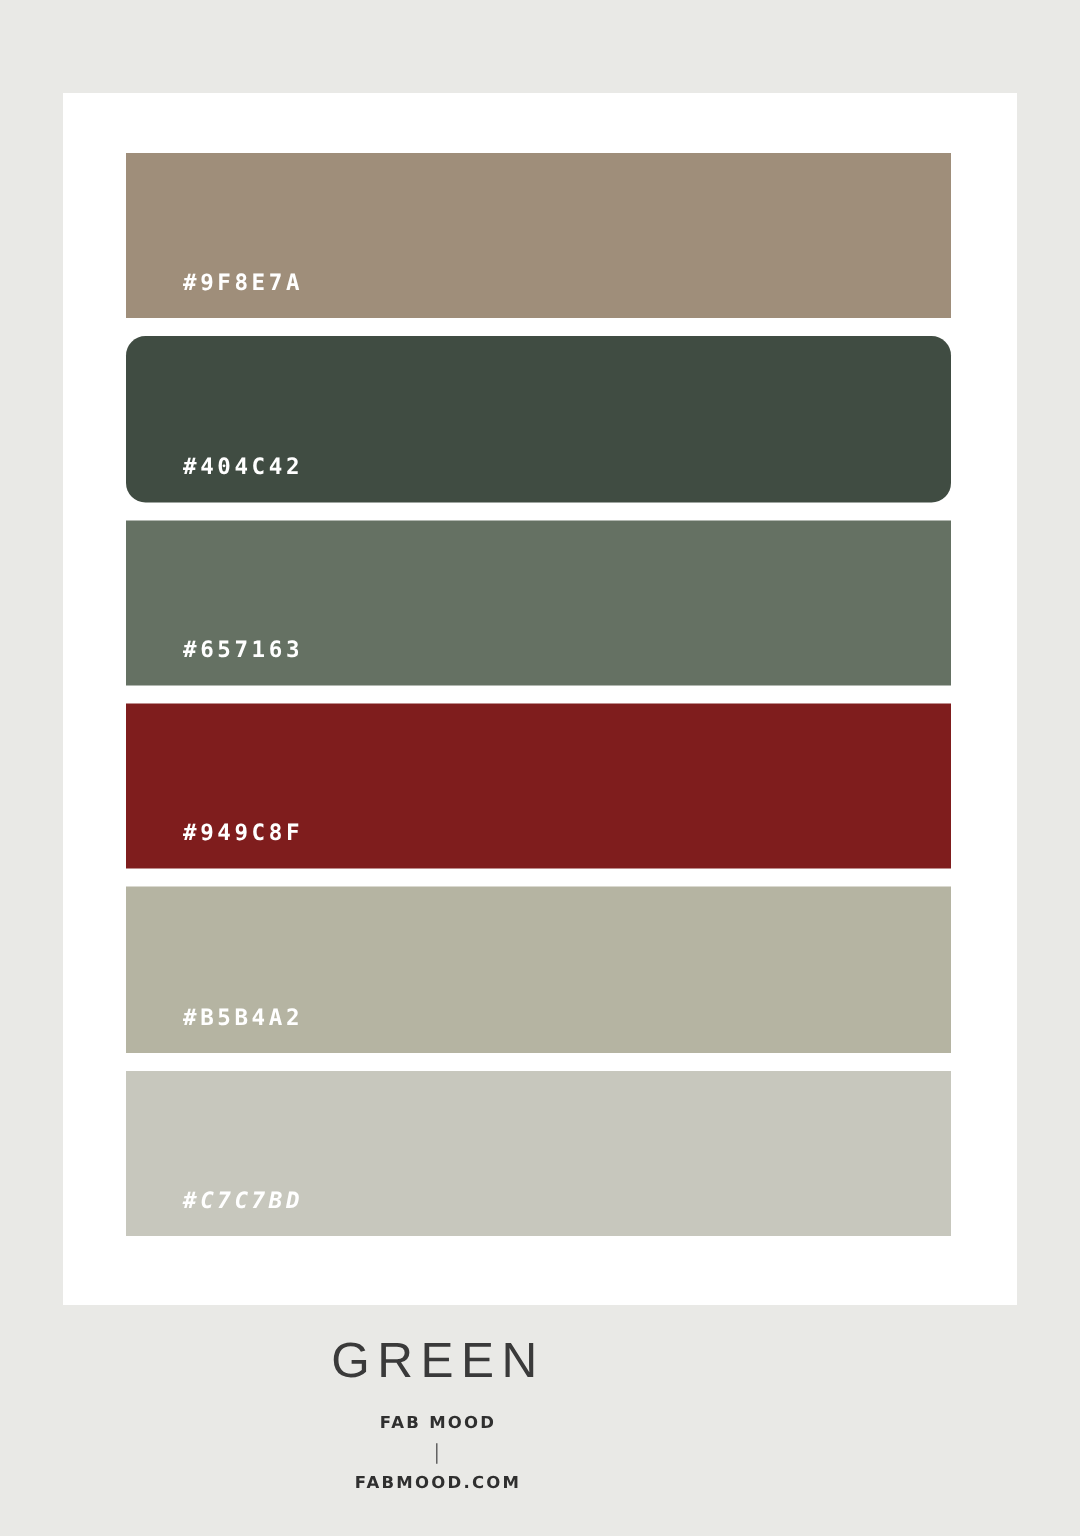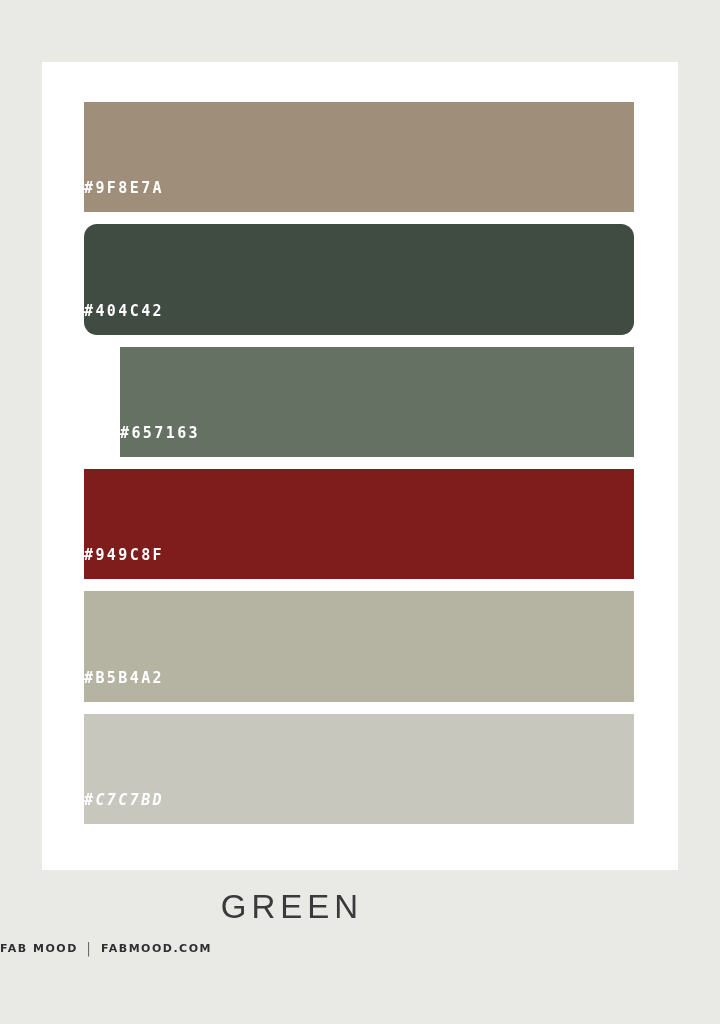--- a/index.html
+++ b/index.html
@@ -54,20 +54,21 @@
     margin-bottom: 0;
     font-style: italic;
   }
 
   .swatch-label {
     font-family: "DejaVu Sans Mono", "Liberation Mono", monospace;
     font-weight: 700;
     font-size: 15px;
     letter-spacing: 2.4px;
     color: #ffffff;
+    padding-left: 38px;
     padding-bottom: 16px;
     line-height: 1;
     white-space: nowrap;
   }
 
   
   .footer {
     position: absolute;
     left: 0;
     top: 890px;
@@ -87,23 +88,24 @@
 
   .footer-credit {
     margin-top: 20px;
     font-family: "DejaVu Sans", "Liberation Sans", sans-serif;
     font-weight: 700;
     font-size: 11px;
     letter-spacing: 1.5px;
     color: #2f2f2f;
     line-height: 1;
     display: flex;
-    justify-content: flex-start;
+    justify-content: space-between;
     align-items: center;
     gap: 9px;
+    flex-direction: column;
   }
 
   .footer-sep {
     font-weight: 400;
     color: #555;
     transform: scaleY(1.25);
     display: inline-block;
   }
 </style>
 </head>
@@ -116,21 +118,21 @@
   <div class="swatch-stack">
 
     <div class="swatch" style="background-color: rgb(159, 142, 122);">
       <span class="swatch-label">#9F8E7A</span>
     </div>
 
     <div class="swatch" style="background-color: rgb(64, 76, 66); border-radius: 13px;">
       <span class="swatch-label">#404C42</span>
     </div>
 
-    <div class="swatch" style="background-color: rgb(101, 113, 99); margin-left: 36px;">
+    <div class="swatch" style="background-color: rgb(101, 113, 99);">
       <span class="swatch-label">#657163</span>
     </div>
 
     <div class="swatch" style="background-color: #7f1d1d;">
       <span class="swatch-label">#949C8F</span>
     </div>
 
     <div class="swatch" style="background-color: rgb(181, 180, 162); text-align: center;">
       <span class="swatch-label">#B5B4A2</span>
     </div>

